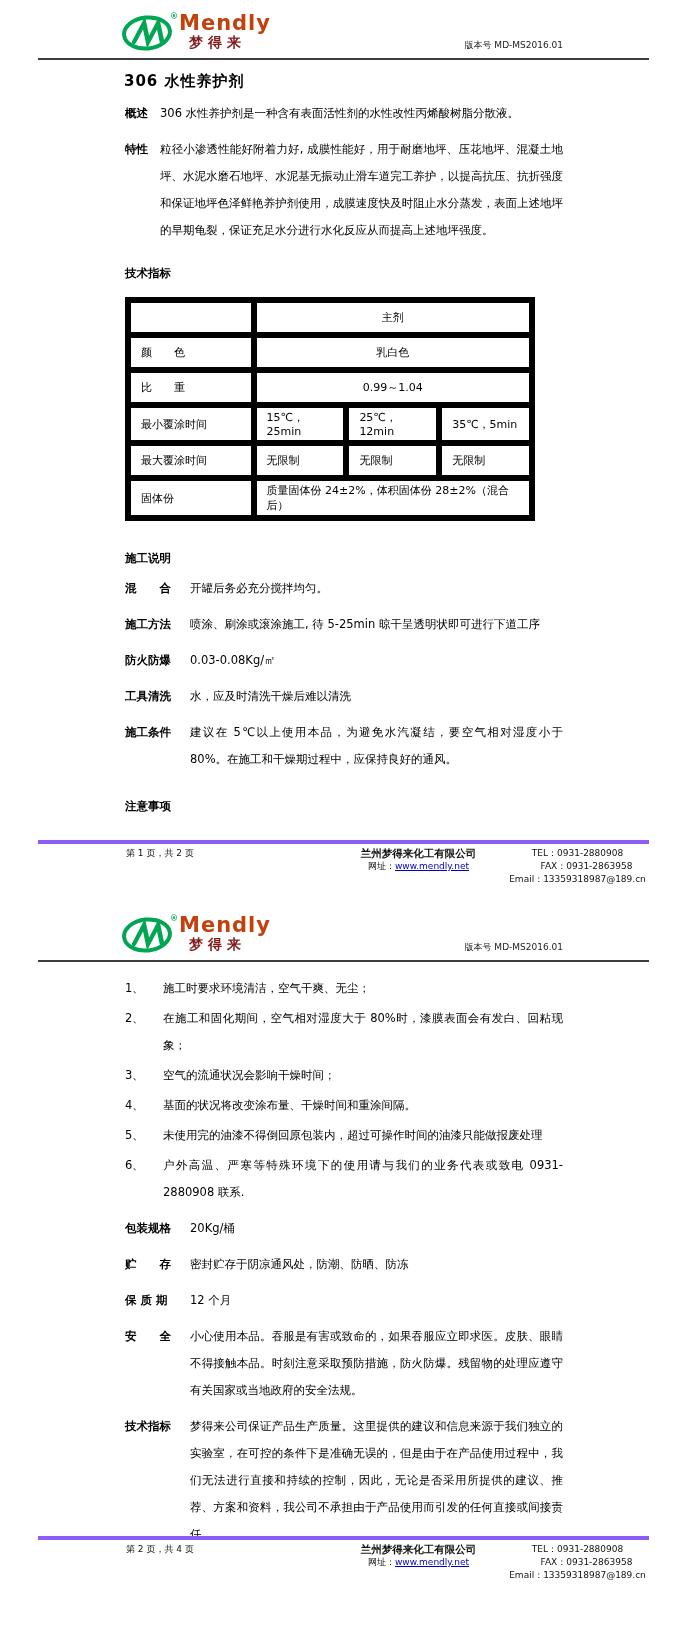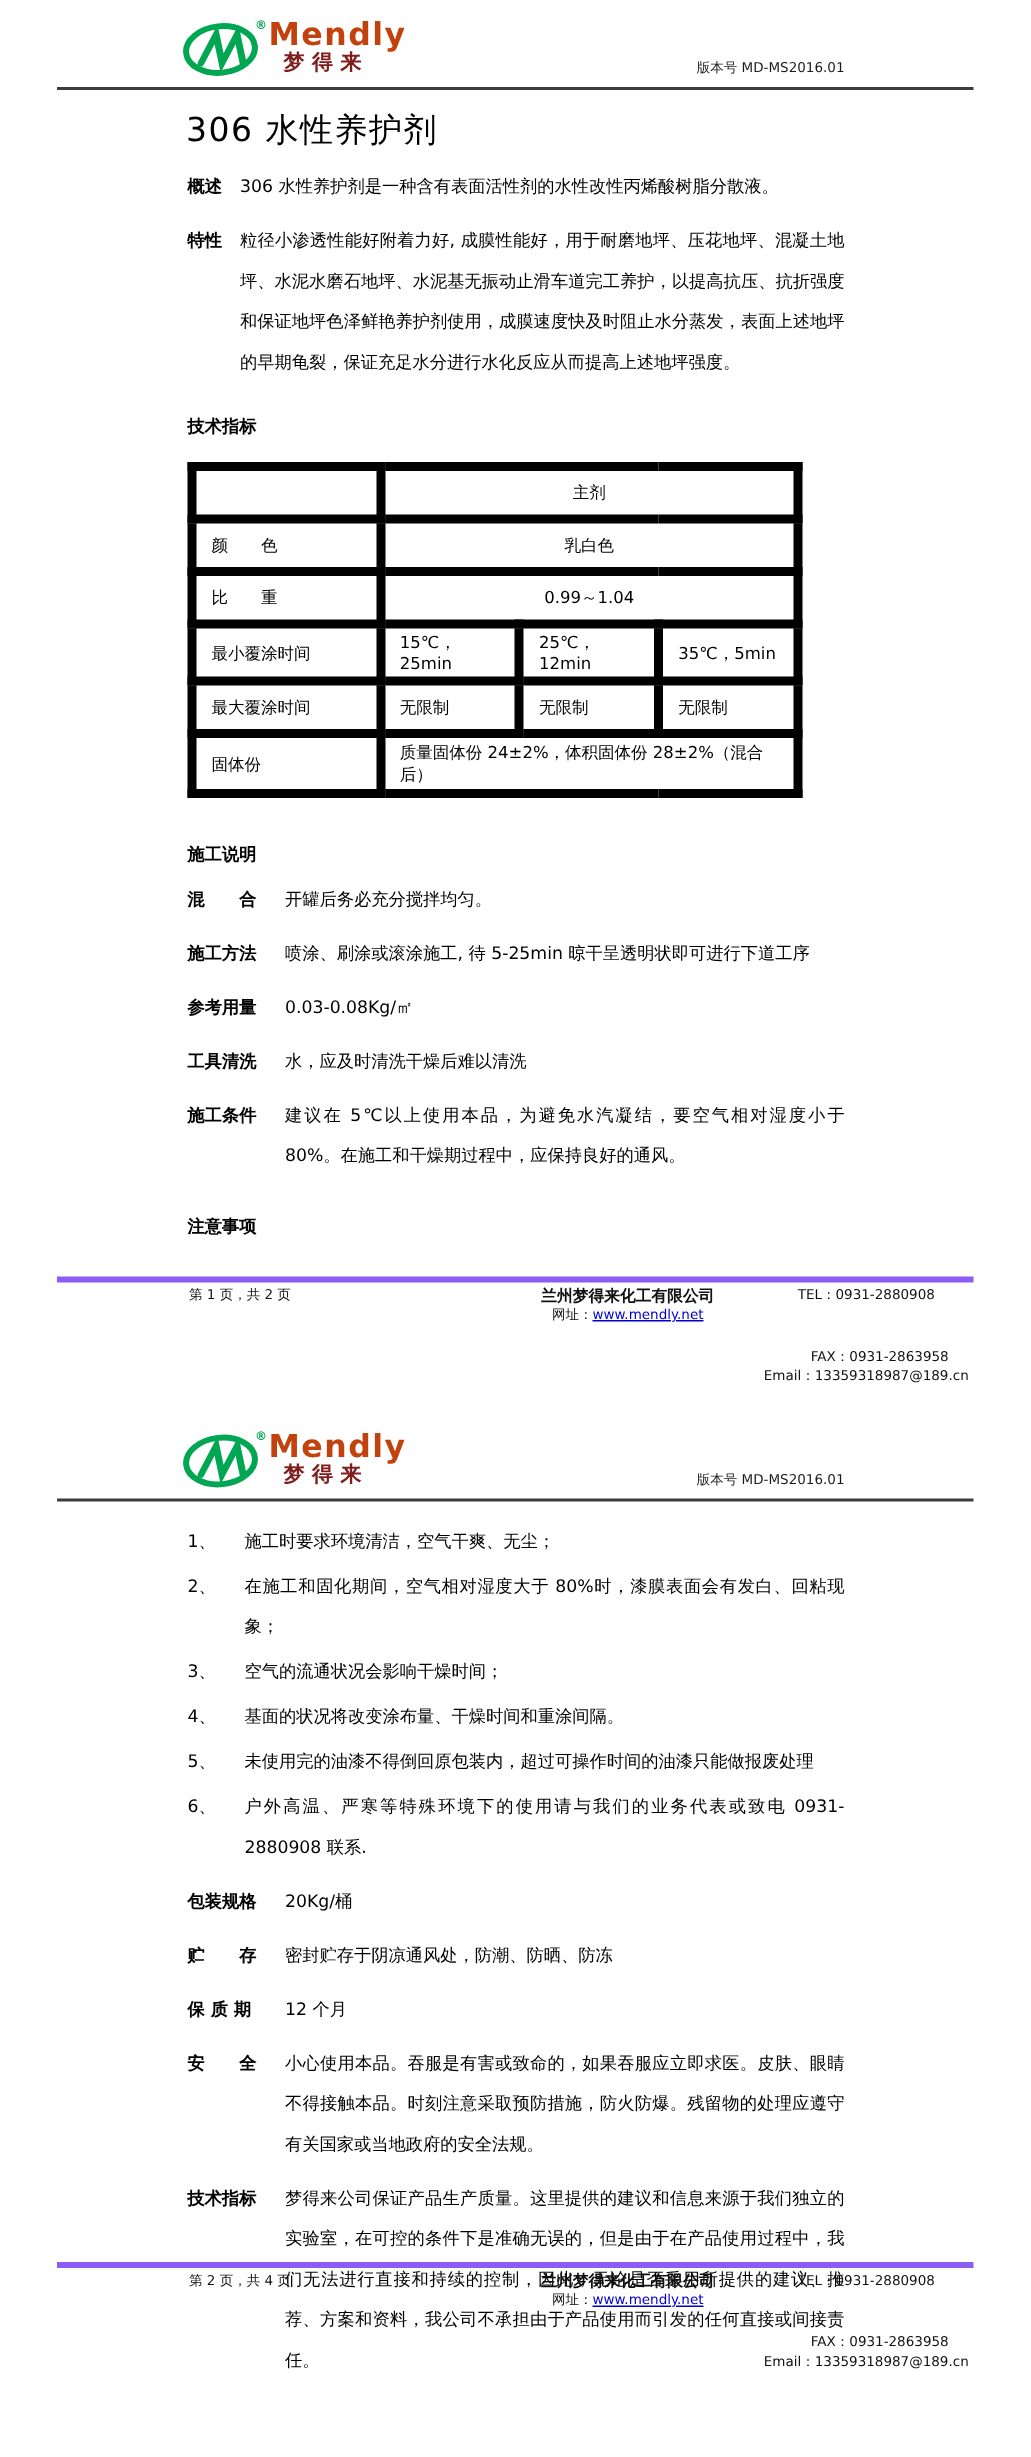--- a/index.html
+++ b/index.html
@@ -13,21 +13,21 @@
     padding:14px 124px 4px 122px;}
   .doc-header.ph2{padding-top:30px;}
   .logo{display:flex;align-items:flex-start;}
   .logo-mark{display:block;}
   .reg{color:#00A651;font-size:8px;font-weight:bold;line-height:8px;margin:-1px 1px 0 -4px;}
   .brand{color:#c2410c;font-weight:bold;font-size:21px;line-height:19px;letter-spacing:1px;}
   .brand-cn{color:#7f1d1d;font-weight:bold;font-size:14px;letter-spacing:5px;margin-top:1px;padding-left:10px;line-height:16px;}
   .version{font-size:9px;color:#1a1a1a;padding-bottom:2px;white-space:nowrap;}
   .rule{border-top:2px solid #3d3d3d;margin:0 38px;height:0;}
   
-  .title{font-size:22px;font-weight:normal;margin:12px 120px 0 124px;letter-spacing:1px;}
+  .title{font-size:15px;font-weight:bold;margin:12px 120px 0 124px;letter-spacing:1px;}
   .kv{display:flex;margin:9px 124px 0 125px;line-height:27px;}
   .kv .k{font-weight:bold;white-space:nowrap;}
   .kv .k35{width:35px;flex:0 0 35px;}
   .kv .k65{width:65px;flex:0 0 65px;}
   .kv .v{flex:1;text-align:justify;}
   .heading{font-weight:bold;margin:22px 124px 0 125px;}
   .spec-table{border-collapse:collapse;margin:16px 0 0 125px;width:410px;font-size:11px;}
   .spec-table td{border:6px solid #000000;height:25px;padding:2px 6px 2px 10px;vertical-align:middle;}
   .spec-table td.c{text-align:center;padding:2px 4px;}
   .spec-table td.lbl{width:142px;font-weight:normal;}
@@ -38,21 +38,21 @@
   .note .txt{flex:1;text-align:justify;}
   
   .footer{margin:26px 38px 0;border-top:4px solid #8b5cf6;padding-top:3px;font-size:9px;color:#111;}
   .footer-cols{display:flex;align-items:flex-start;line-height:13px;}
   .fc-left{flex:0 0 205px;padding-left:88px;}
   .fc-mid{flex:0 0 175px;text-align:center;}
   .fc-right{flex:1;text-align:center;}
   .company{font-size:10.5px;font-weight:bold;}
   .weblink{color:#0000cc;text-decoration:underline;cursor:pointer;}
   .telfax span{display:inline-block;}
-  .telfax .fax{margin-left:18px;margin-top:28px;}
+  .telfax .fax{margin-left:18px;}
   .footer.p2{position:absolute;left:0;right:0;bottom:56px;margin:0 38px;}
 </style>
 </head>
 <body>
 
 <div class="sheet">
 
   <div class="doc-header">
     <div class="logo">
       <svg class="logo-mark" width="52" height="40" viewBox="0 0 52 40">
@@ -120,21 +120,21 @@
 
   <div class="kv">
     <div class="k k65">混　　合</div>
     <div class="v">开罐后务必充分搅拌均匀。</div>
   </div>
   <div class="kv">
     <div class="k k65">施工方法</div>
     <div class="v">喷涂、刷涂或滚涂施工, 待 5-25min 晾干呈透明状即可进行下道工序</div>
   </div>
   <div class="kv">
-    <div class="k k65">参考用量</div>
+    <div class="k k65">防火防爆</div>
     <div class="v">0.03-0.08Kg/㎡</div>
   </div>
   <div class="kv">
     <div class="k k65">工具清洗</div>
     <div class="v">水，应及时清洗干燥后难以清洗</div>
   </div>
   <div class="kv">
     <div class="k k65">施工条件</div>
     <div class="v">建议在 5℃以上使用本品，为避免水汽凝结，要空气相对湿度小于 80%。在施工和干燥期过程中，应保持良好的通风。</div>
   </div>

